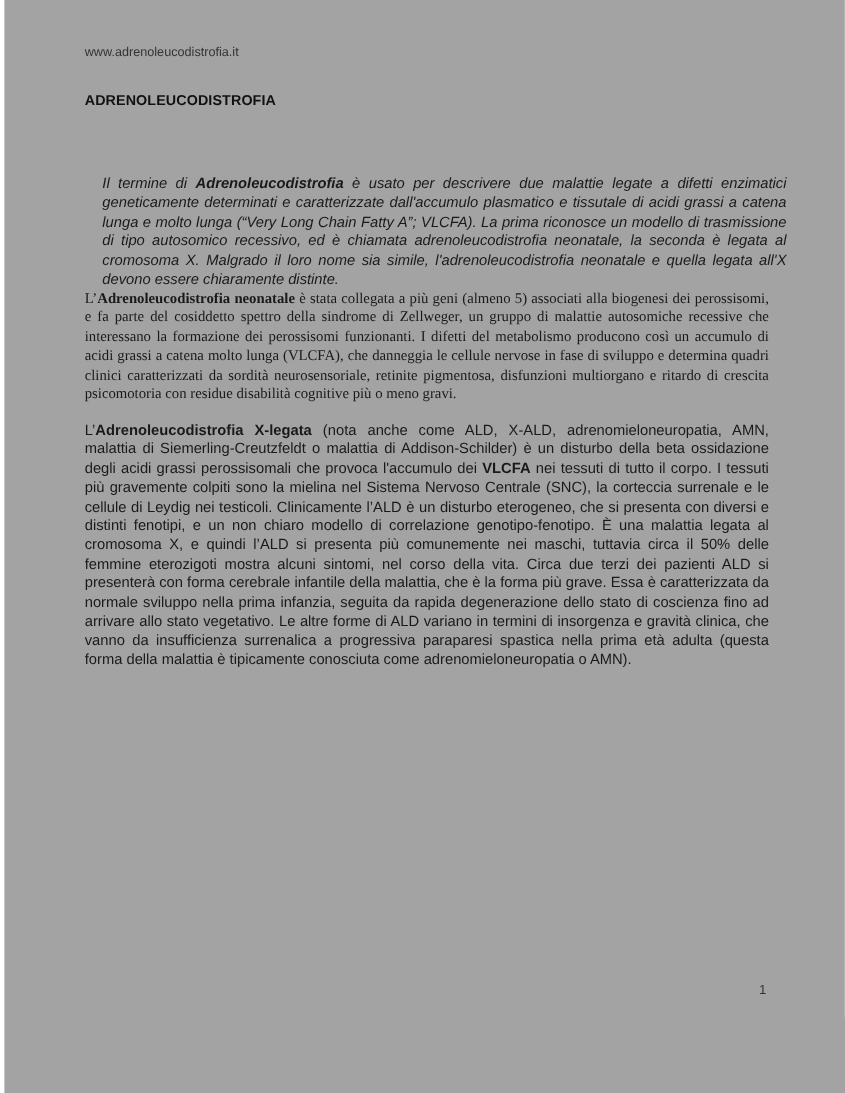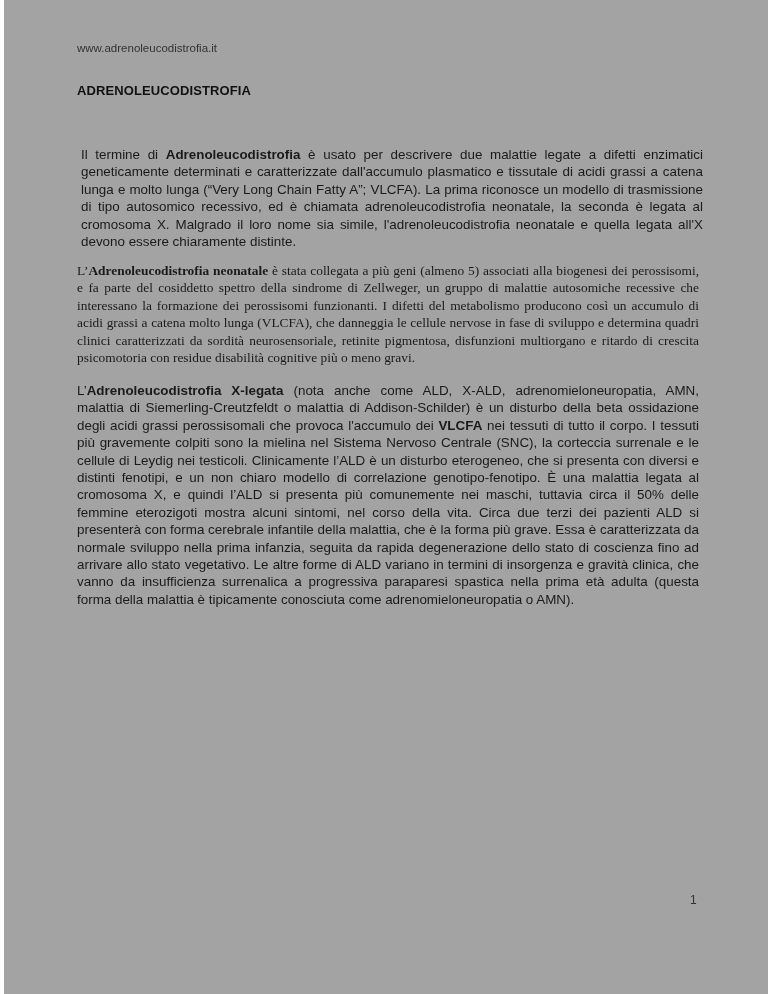--- a/index.html
+++ b/index.html
@@ -60,21 +60,21 @@
     }
   </style>
 </head>
 <body>
 
 <div class="page">
   <div class="header-url">www.adrenoleucodistrofia.it</div>
 
   <div class="doc-title">ADRENOLEUCODISTROFIA</div>
 
-  <p class="body-text p1" style="margin:4px;">
+  <p class="body-text p1" style="margin:16px;font-style:italic;">
     <span>Il termine di </span><b>Adrenoleucodistrofia</b><span> è usato per descrivere due malattie legate a difetti enzimatici geneticamente determinati e caratterizzate dall'accumulo plasmatico e tissutale di acidi grassi a catena lunga e molto lunga (“Very Long Chain Fatty A”; VLCFA). La prima riconosce un modello di trasmissione di tipo autosomico recessivo, ed è chiamata adrenoleucodistrofia neonatale, la seconda è legata al cromosoma X. Malgrado il loro nome sia simile, l'adrenoleucodistrofia neonatale e quella legata all'X devono essere chiaramente distinte.</span>
   </p>
 
   <p class="body-text p2" style="margin:0;">
     <span>L’</span><b>Adrenoleucodistrofia neonatale</b><span> è stata collegata a più geni (almeno 5) associati alla biogenesi dei perossisomi, e fa parte del cosiddetto spettro della sindrome di Zellweger, un gruppo di malattie autosomiche recessive che interessano la formazione dei perossisomi funzionanti. I difetti del metabolismo producono così un accumulo di acidi grassi a catena molto lunga (VLCFA), che danneggia le cellule nervose in fase di sviluppo e determina quadri clinici caratterizzati da sordità neurosensoriale, retinite pigmentosa, disfunzioni multiorgano e ritardo di crescita psicomotoria con residue disabilità cognitive più o meno gravi.</span>
   </p>
 
   <p class="body-text p3" style="margin:0;">
     <span>L’</span><b>Adrenoleucodistrofia X-legata</b><span> (nota anche come ALD, X-ALD, adrenomieloneuropatia, AMN, malattia di Siemerling-Creutzfeldt o malattia di Addison-Schilder) è un disturbo della beta ossidazione degli acidi grassi perossisomali che provoca l'accumulo dei </span><b>VLCFA</b><span> nei tessuti di tutto il corpo. I tessuti più gravemente colpiti sono la mielina nel Sistema Nervoso Centrale (SNC), la corteccia surrenale e le cellule di Leydig nei testicoli. Clinicamente l’ALD è un disturbo eterogeneo, che si presenta con diversi e distinti fenotipi, e un non chiaro modello di correlazione genotipo-fenotipo. È una malattia legata al cromosoma X, e quindi l’ALD si presenta più comunemente nei maschi, tuttavia circa il 50% delle femmine eterozigoti mostra alcuni sintomi, nel corso della vita. Circa due terzi dei pazienti ALD si presenterà con forma cerebrale infantile della malattia, che è la forma più grave. Essa è caratterizzata da normale sviluppo nella prima infanzia, seguita da rapida degenerazione dello stato di coscienza fino ad arrivare allo stato vegetativo. Le altre forme di ALD variano in termini di insorgenza e gravità clinica, che vanno da insufficienza surrenalica a progressiva paraparesi spastica nella prima età adulta (questa forma della malattia è tipicamente conosciuta come adrenomieloneuropatia o AMN).</span>
   </p>

